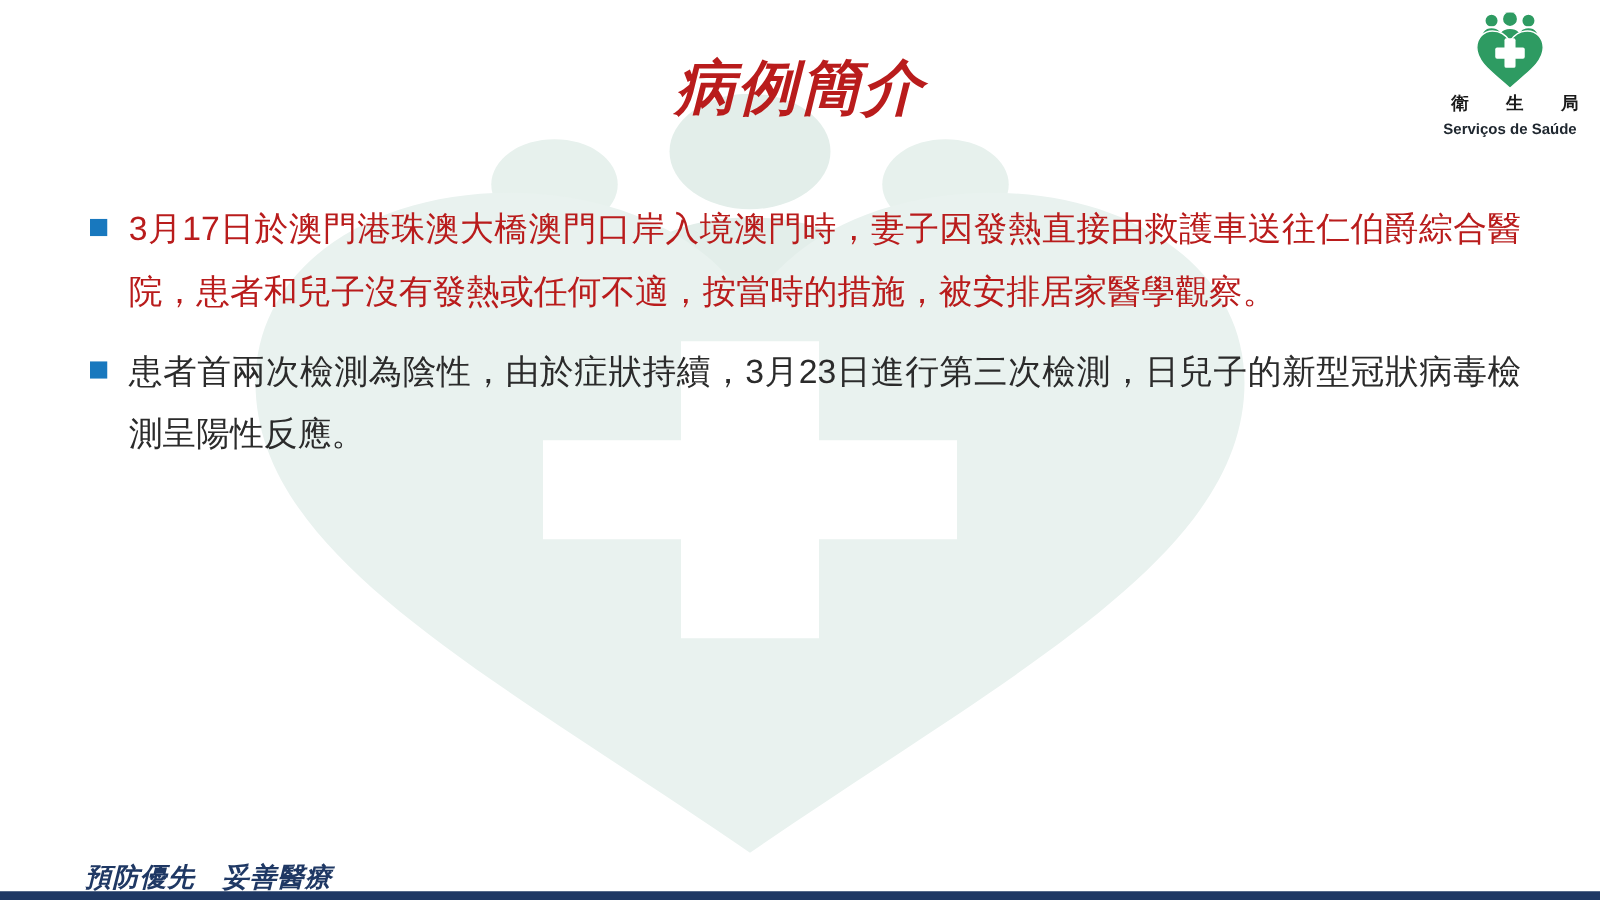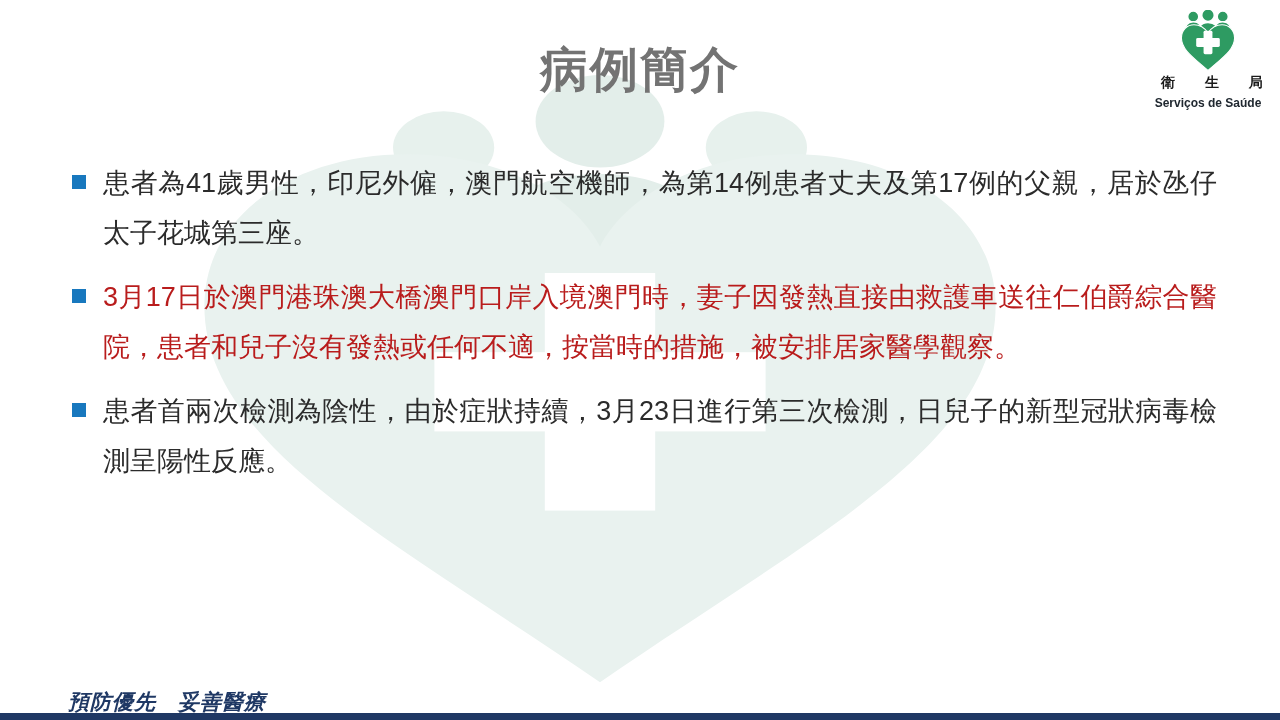--- a/index.html
+++ b/index.html
@@ -114,21 +114,21 @@
     <path d="M22 30 C22 18 28 15 33 15 C38 15 43 18 43 28 L43 36 L22 36 Z" fill="#e7f1ed"></path>
     <path d="M78 30 C78 18 72 15 67 15 C62 15 57 18 57 28 L57 36 L78 36 Z" fill="#e7f1ed"></path>
     <path d="M38 28 C38 18 44 15 50 15 C56 15 62 18 62 28 L62 38 L38 38 Z" fill="#e3eeea"></path>
 
     <path d="M50 92 C27 70 7 56 7 35 C7 21 17 12 29 12 C39 12 47 18 50 26 C53 18 61 12 71 12 C83 12 93 21 93 35 C93 56 73 70 50 92 Z" fill="#e9f2ef"></path>
 
     <rect x="44" y="30" width="12" height="36" fill="#ffffff"></rect>
     <rect x="32" y="42" width="36" height="12" fill="#ffffff"></rect>
   </svg>
 
-  <div class="title" style="color: #737373;">病例簡介</div>
+  <div class="title" style="color: #b91c1c; font-style: italic;">病例簡介</div>
 
   <div class="logo">
     <svg width="74" height="62" viewBox="0 0 100 84">
 
       <circle cx="30" cy="9" r="7.5" fill="#2E9B62" stroke="#ffffff" stroke-width="2"></circle>
       <circle cx="70" cy="9" r="7.5" fill="#2E9B62" stroke="#ffffff" stroke-width="2"></circle>
       <path d="M18 32 C18 20 23 16 30 16 C37 16 42 20 42 30 L42 38 L18 38 Z" fill="#2E9B62" stroke="#ffffff" stroke-width="2"></path>
       <path d="M82 32 C82 20 77 16 70 16 C63 16 58 20 58 30 L58 38 L82 38 Z" fill="#2E9B62" stroke="#ffffff" stroke-width="2"></path>
 
       <circle cx="50" cy="7" r="8.5" fill="#2E9B62" stroke="#ffffff" stroke-width="2"></circle>
@@ -138,26 +138,20 @@
 
       <rect x="44" y="28" width="12" height="32" rx="2" fill="#ffffff"></rect>
       <rect x="34" y="38" width="32" height="12" rx="2" fill="#ffffff"></rect>
     </svg>
     <div class="logo-zh">衛 生 局</div>
     <div class="logo-pt">Serviços de Saúde</div>
   </div>
 
   <div class="content">
 
-    <div class="bullet-row">
-      <svg class="bullet-marker" viewBox="0 0 14 14">
-        <rect width="14" height="14" fill="#1878BE"></rect>
-      </svg>
-      <div class="bullet-text" style="color: rgb(43, 43, 43);">患者為41歲男性，印尼外僱，澳門航空機師，為第14例患者丈夫及第17例的父親，居於氹仔太子花城第三座。</div>
-    </div>
 
     <div class="bullet-row">
       <svg class="bullet-marker" viewBox="0 0 14 14">
         <rect width="14" height="14" fill="#1878BE"></rect>
       </svg>
       <div class="bullet-text" style="color: #b91c1c;">3月17日於澳門港珠澳大橋澳門口岸入境澳門時，妻子因發熱直接由救護車送往仁伯爵綜合醫院，患者和兒子沒有發熱或任何不適，按當時的措施，被安排居家醫學觀察。</div>
     </div>
 
 
     <div class="bullet-row">

